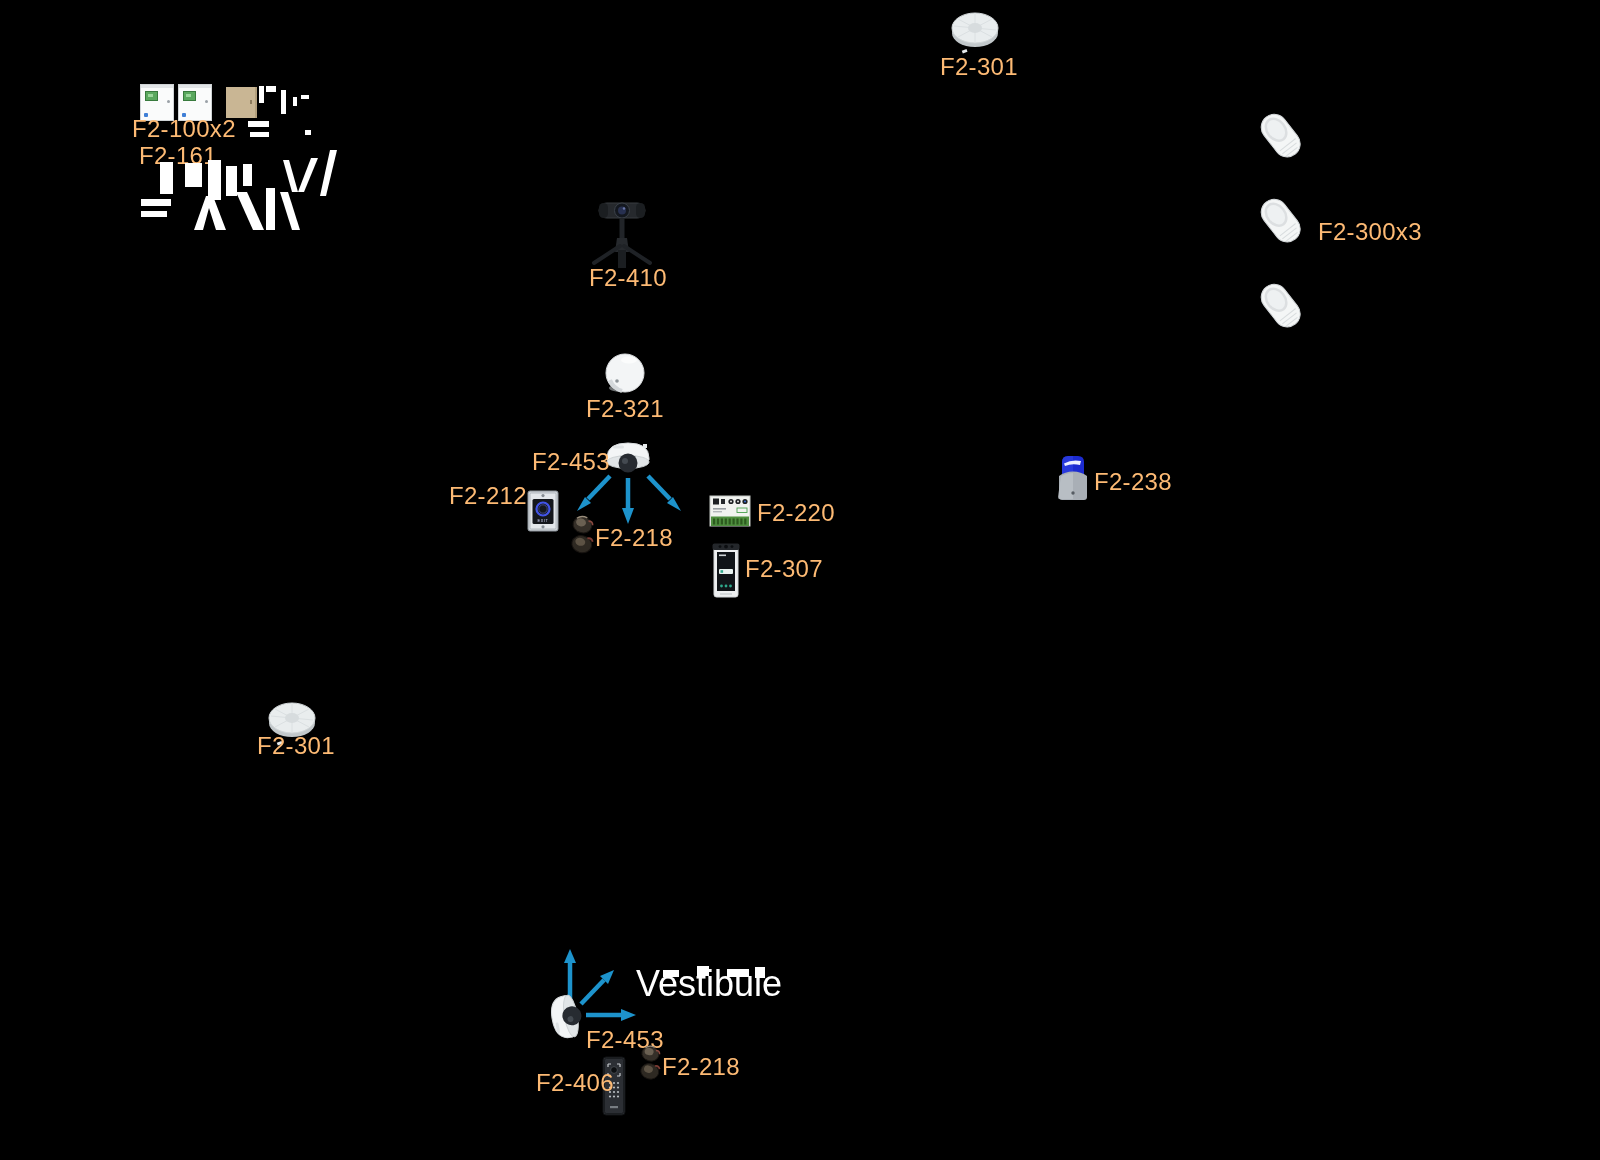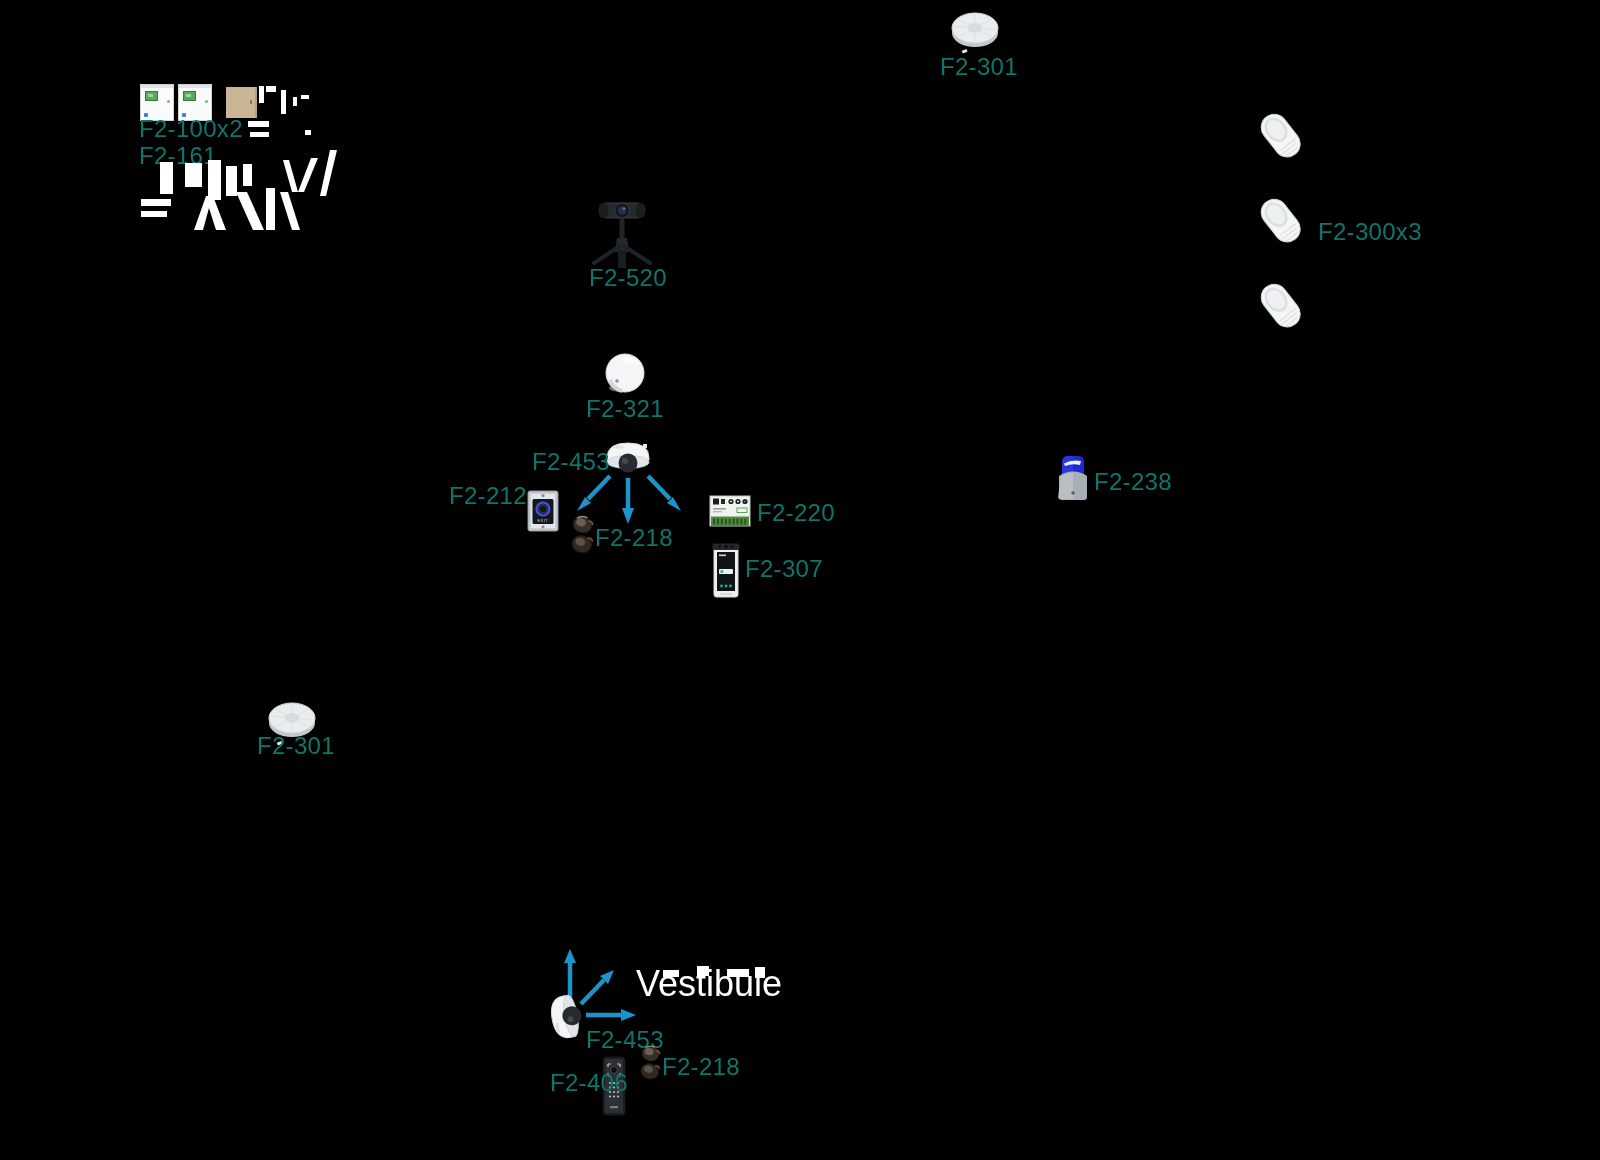--- a/index.html
+++ b/index.html
@@ -1,18 +1,18 @@
 <!DOCTYPE html>
 <html><head>
 <meta charset="utf-8">
 <style>
   html,body{margin:0;padding:0;background:#000;}
   #canvas{position:relative;width:1600px;height:1160px;background:#000;overflow:hidden;
           font-family:"Liberation Sans",sans-serif;}
-  .label{position:absolute;font-size:24px;font-weight:500;color:#0f766e;
+  .label{position:absolute;font-size:24px;font-weight:500;color:#fdba74;
          white-space:nowrap;letter-spacing:.3px;}
   .room-label{position:absolute;font-size:36px;font-weight:500;color:#fff;white-space:nowrap;}
   .dev{position:absolute;}
   .dev svg{display:block;}
   
   .psbox{position:absolute;width:34px;height:37px;background:#fafbfb;border:1px solid #cfd3d5;
          box-sizing:border-box;}
   .psbox .top{position:absolute;left:0;top:0;width:100%;height:3px;background:#e2e5e7;}
   .psbox .disp{position:absolute;left:4px;top:6px;width:11px;height:8px;background:#5aa85e;
                border:1px solid #387a3d;}
@@ -42,21 +42,21 @@
         <span class="disp">
           <i></i>
         </span>
         <span class="key"></span>
         <span class="blu"></span>
     </div>
     <div class="cabinet" style="left:88px;top:5px">
       <span class="handle"></span>
     </div>
   </div>
-  <div class="label" style="left:139px;top:115px">F2-100x2</div>
+  <div class="label" style="left:132px;top:115px">F2-100x2</div>
   <div class="label" style="left:139px;top:142px">F2-161</div>
 
   <svg class="dev" style="left:130px;top:78px" width="240" height="160" viewBox="0 0 240 160" fill="#fff">
     <rect x="129" y="8" width="5" height="17"></rect>
       <rect x="136" y="8" width="10" height="6"></rect>
     <rect x="151" y="12" width="5" height="24"></rect>
       <rect x="163" y="19" width="4" height="9"></rect>
     <rect x="171" y="17" width="8" height="4"></rect>
       <rect x="118" y="43" width="21" height="6"></rect>
     <rect x="120" y="54" width="19" height="5"></rect>
@@ -124,21 +124,21 @@
       <rect x="54" y="7" width="9" height="15" rx="4.5" fill="#1b1e21"></rect>
       <circle cx="40" cy="14.5" r="7.5" fill="#14181f" stroke="#3c424a"></circle>
       <circle cx="40" cy="14.5" r="4" fill="#273050"></circle>
       <circle cx="42" cy="12.5" r="1.2" fill="#6a77a8"></circle>
       <rect x="37.5" y="22" width="5" height="20" fill="#212428"></rect>
       <path d="M35,42 h10 l2,14 h-14 z" fill="#26292d"></path>
       <path d="M38,50 L12,67 M42,50 L68,67" stroke="#1f2226" stroke-width="4" stroke-linecap="round"></path>
       <rect x="36" y="54" width="8" height="18" fill="#1b1e21"></rect>
     </svg>
   </div>
-  <div class="label" style="left:589px;top:264px">F2-520</div>
+  <div class="label" style="left:589px;top:264px">F2-410</div>
 
   <div class="dev" style="left:600px;top:350px">
     <svg width="50" height="50" viewBox="0 0 50 50">
       <ellipse cx="22" cy="38" rx="13" ry="4" fill="#c9ced1" opacity="0.55"></ellipse>
       <circle cx="25" cy="23" r="19" fill="#f3f5f6" stroke="#dcdfe1"></circle>
       <path d="M10,30 a19,19 0 0 0 12,11" stroke="#d4d8db" stroke-width="4" fill="none"></path>
       <ellipse cx="29" cy="10" rx="8" ry="3.5" fill="#fbfcfc"></ellipse>
       <circle cx="17" cy="31" r="1.8" fill="#8e959a"></circle>
     </svg>
   </div>
@@ -312,15 +312,15 @@
         <circle cx="8" cy="36" r="1.1"></circle>
           <circle cx="12" cy="36" r="1.1"></circle>
           <circle cx="16" cy="36" r="1.1"></circle>
         <circle cx="8" cy="40.5" r="1.1"></circle>
           <circle cx="12" cy="40.5" r="1.1"></circle>
           <circle cx="16" cy="40.5" r="1.1"></circle>
       </g>
       <rect x="8" y="50" width="8" height="2.2" fill="#787d82"></rect>
     </svg>
   </div>
-  <div class="label" style="left:550px;top:1069px">F2-406</div>
+  <div class="label" style="left:536px;top:1069px">F2-406</div>
 
 </div>
 
 </body></html>

